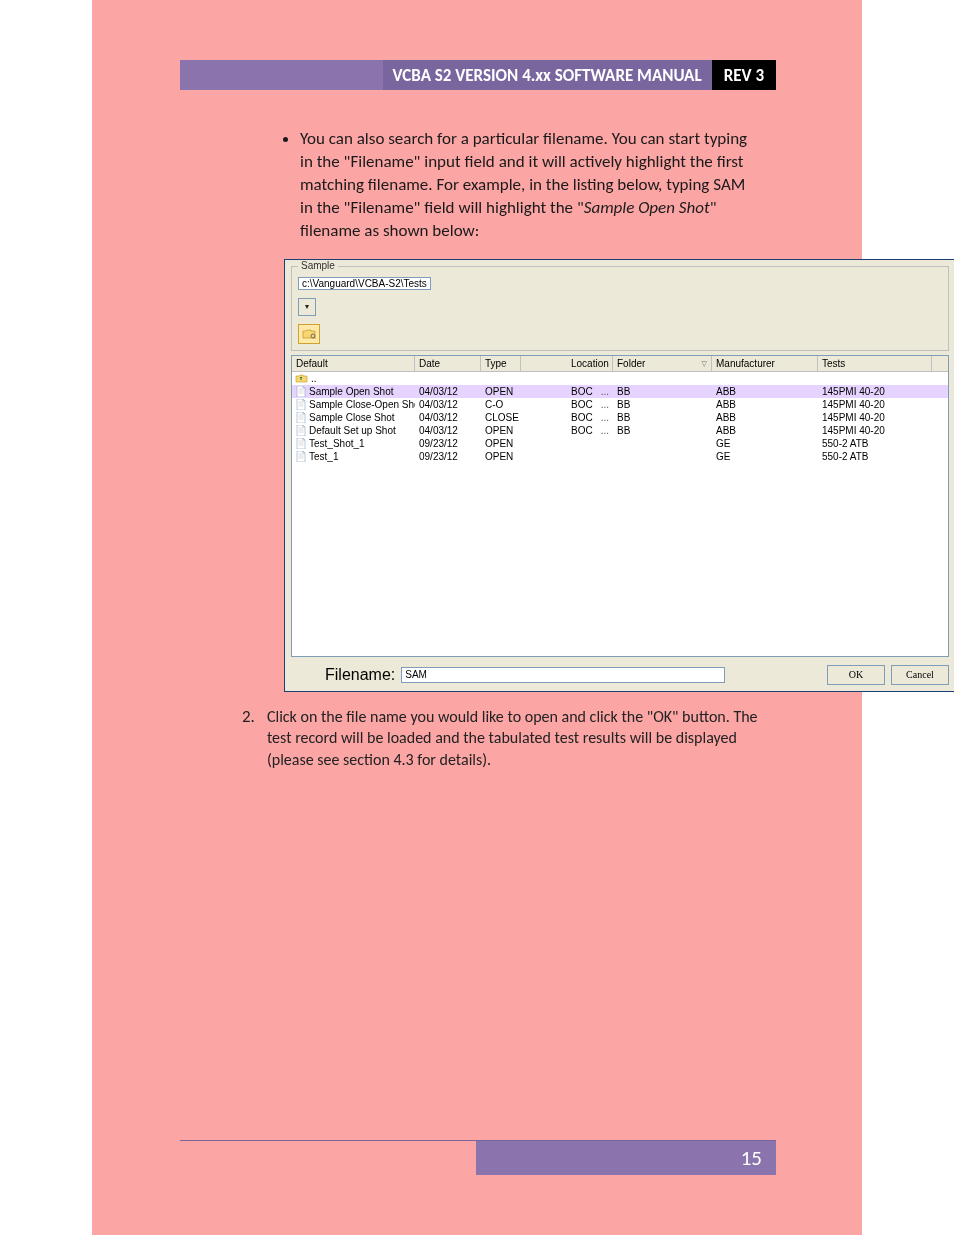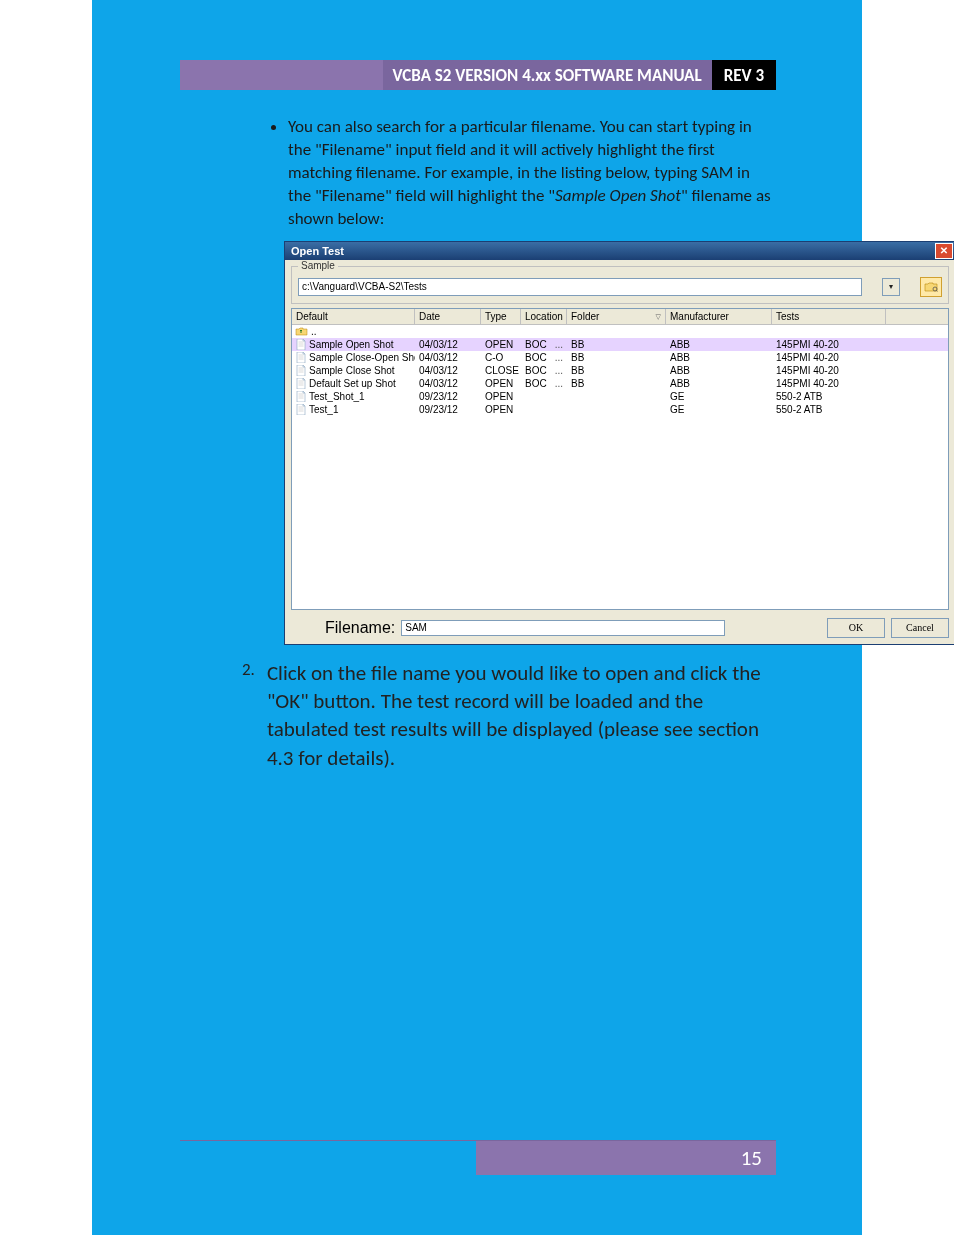--- a/index.html
+++ b/index.html
@@ -7,21 +7,21 @@
     padding: 0;
     background: #fff;
     font-family: Calibri, "Segoe UI", Arial, sans-serif;
     color: #222;
   }
   .page {
     width: 770px;
     height: 1235px;
     position: relative;
     margin: 0 auto;
-    background: #0ea5e9;
+    background: #fca5a5;
     box-sizing: border-box;
   }
 
   
   .header-bar {
     position: absolute;
     top: 60px;
     left: 88px;
     right: 86px;
     height: 30px;
@@ -65,21 +65,21 @@
   
   .content {
     position: absolute;
     top: 112px;
     left: 150px;
     right: 86px;
   }
   ul.bullet {
     list-style: disc;
     padding-left: 42px;
-    margin: 4px;
+    margin: 16px;
   }
   ul.bullet li {
     font-size: 17px;
     line-height: 1.35;
     color: #1a1a1a;
   }
   .italic { font-style: italic; }
 
   
   .dialog-wrap {
@@ -128,22 +128,23 @@
     position: absolute;
     top: -7px;
     left: 6px;
     background: #ece9d8;
     padding: 0 3px;
     font-size: 10px;
     color: #333;
   }
   .folder-row {
     display: flex;
-    align-items: center;
-    gap: 20px;
+    align-items: flex-start;
+    gap: 8px;
+    flex-direction: column;
   }
   .folder-path {
     flex: 1;
     height: 16px;
     background: #fff;
     border: 1px solid #7f9db9;
     padding: 0 3px;
     font-size: 10px;
     color: #000;
     display: flex;
@@ -191,21 +192,21 @@
     border-right: 1px solid #c0c0c0;
     padding: 2px 4px;
     white-space: nowrap;
     overflow: hidden;
     box-sizing: border-box;
     position: relative;
   }
   .col-filename { width: 123px; }
   .col-date     { width: 66px; }
   .col-type     { width: 40px; }
-  .col-location { width: 46px; }
+  .col-location { width: 46px; margin-left: 46px; }
   .col-circuit  { width: 99px; }
   .col-manuf    { width: 106px; }
   .col-model    { width: 114px; }
   .col-rest     { flex:1; border-right:none; }
 
   .grid-body {
     font-size: 10px;
     color: #000;
   }
   .up-row {
@@ -283,21 +284,21 @@
   .step2 {
     margin-top: 14px;
     margin-left: 0;
     display: flex;
     gap: 12px;
   }
   .step2 .num {
     font-size: 17px;
   }
   .step2 .txt {
-    font-size: 21px;
+    font-size: 16px;
     line-height: 1.35;
     flex: 1;
   }
 
   
   .footer {
     position: absolute;
     bottom: 60px;
     left: 88px;
     right: 86px;
@@ -333,24 +334,20 @@
 
     <ul class="bullet">
       <li>
         <span>You can also search for a particular filename. You can start typing in the "Filename" input field and it will actively highlight the first matching filename. For example, in the listing below, typing SAM in the "Filename" field will highlight the "</span><span class="italic">Sample Open Shot</span><span>" filename as shown below:</span>
       </li>
     </ul>
 
     <div class="dialog-wrap">
       <div class="dialog">
 
-        <div class="titlebar">
-          <span>Open Test</span>
-          <div class="close-btn">✕</div>
-        </div>
 
         <div class="folder-group">
           <div class="folder-legend">Sample</div>
           <div class="folder-row">
             <div class="folder-path">c:\Vanguard\VCBA-S2\Tests</div>
             <div class="dropdown-btn">▾</div>
             <div class="browse-btn">
               <svg width="14" height="12" viewBox="0 0 14 12">
                 <path d="M1 3 L4 3 L5 2 L9 2 L9 3 L13 3 L13 10 L1 10 Z" fill="#f7d774" stroke="#b8860b" stroke-width="0.6"></path>
                 <circle cx="11" cy="8" r="2" fill="none" stroke="#555" stroke-width="0.8"></circle>

